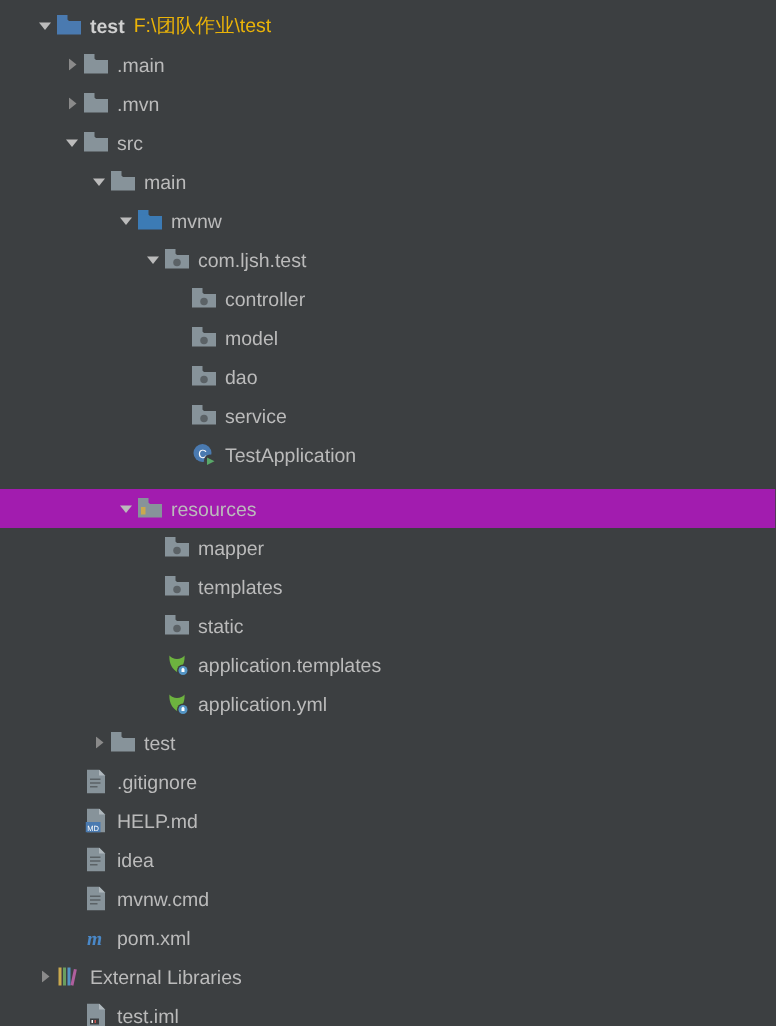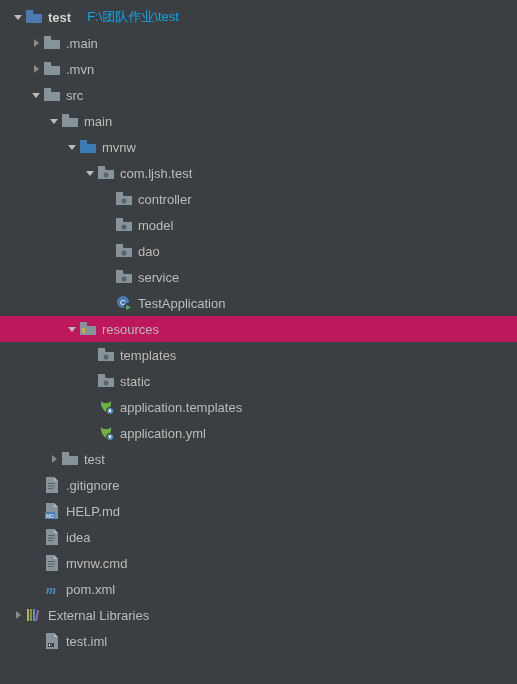--- a/index.html
+++ b/index.html
@@ -11,24 +11,24 @@
     width: 517px;
     height: 684px;
     overflow: hidden;
     user-select: none;
   }
   .tree { padding-top: 4px; }
   .row {
     display: flex;
     align-items: center;
     height: 26px;
-    padding-left: 12px;
+    padding-left: 24px;
     white-space: nowrap;
   }
-  .row.selected { background: #be185d; }
+  .row.selected { background: #a21caf; margin-top: 10px; }
   .indent { display: inline-block; }
   .arrow {
     width: 12px;
     height: 12px;
     display: inline-flex;
     align-items: center;
     justify-content: center;
     margin-right: 2px;
     flex-shrink: 0;
   }
@@ -37,21 +37,21 @@
     width: 16px;
     height: 16px;
     display: inline-flex;
     align-items: center;
     justify-content: center;
     margin-right: 6px;
     flex-shrink: 0;
   }
   .label { color: #bbbbbb; }
   .label.bold { font-weight: bold; color: #d0d0d0; }
-  .path { color: #0ea5e9; margin-left: 16px; }
+  .path { color: #eab308; margin-left: 6px; }
 </style>
 </head>
 <body>
 
 <div class="tree" id="tree">
     <div class="row">
       <span class="indent" style="width: 0px;"></span>
       <span class="arrow">
         <svg width="8" height="8" viewBox="0 0 8 8">
           <path d="M0 2 L8 2 L4 7 Z" fill="#bbbbbb"></path>
@@ -226,20 +226,32 @@
         </svg>
       </span>
       <span class="ico">
         <svg width="16" height="14" viewBox="0 0 16 14">
           <path d="M0 2 L6 2 L8 4 L16 4 L16 13 L0 13 Z" fill="#87939a"></path>
           <rect x="0" y="0" width="7" height="3" fill="#87939a"></rect>
           <rect x="2" y="6" width="3" height="5" fill="#c9a94f"></rect>
         </svg>
       </span>
       <span class="label">resources</span>
+    </div>
+    <div class="row">
+      <span class="indent" style="width: 72px;"></span>
+      <span class="arrow"></span>
+      <span class="ico">
+        <svg width="16" height="14" viewBox="0 0 16 14">
+          <path d="M0 2 L6 2 L8 4 L16 4 L16 13 L0 13 Z" fill="#87939a"></path>
+          <rect x="0" y="0" width="7" height="3" fill="#87939a"></rect>
+          <circle cx="8" cy="9" r="2.5" fill="#5b6266"></circle>
+        </svg>
+      </span>
+      <span class="label">mapper</span>
     </div>
     <div class="row">
       <span class="indent" style="width: 72px;"></span>
       <span class="arrow"></span>
       <span class="ico">
         <svg width="16" height="14" viewBox="0 0 16 14">
           <path d="M0 2 L6 2 L8 4 L16 4 L16 13 L0 13 Z" fill="#87939a"></path>
           <rect x="0" y="0" width="7" height="3" fill="#87939a"></rect>
           <circle cx="8" cy="9" r="2.5" fill="#5b6266"></circle>
         </svg>

